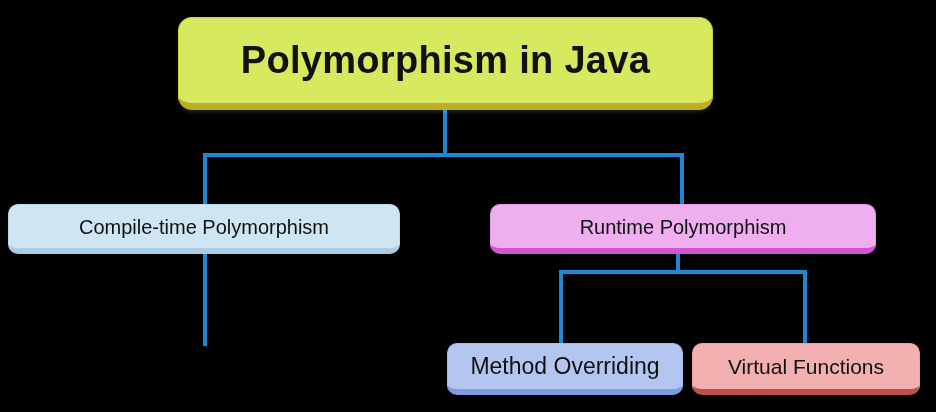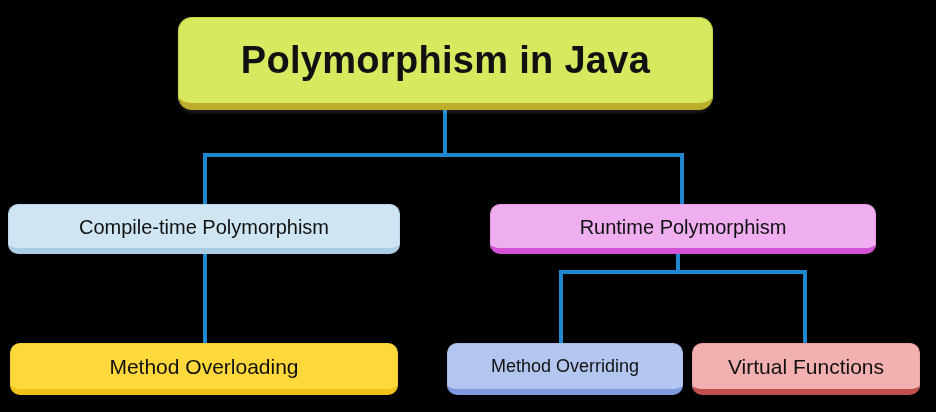--- a/index.html
+++ b/index.html
@@ -91,21 +91,21 @@
     font-size: 21px;
   }
   #node-overriding {
     left: 447px;
     top: 343px;
     width: 236px;
     height: 52px;
     background: #b3c6ef;
     border: 1px solid #a6bcea;
     border-bottom: 6px solid #7f9ade;
-    font-size: 18px;
+    font-size: 23px;
   }
   #node-virtual {
     left: 692px;
     top: 343px;
     width: 228px;
     height: 52px;
     background: #f2b0b0;
     border: 1px solid #eda2a2;
     border-bottom: 6px solid #c0504d;
     font-size: 21px;
@@ -146,23 +146,20 @@
   </div>
 
   <div class="node" id="node-compile">
     <span class="label">Compile-time Polymorphism</span>
   </div>
 
   <div class="node" id="node-runtime">
     <span class="label">Runtime Polymorphism</span>
   </div>
 
-  <div class="node" id="node-overloading">
-    <span class="label">Method Overloading</span>
-  </div>
 
   <div class="node" id="node-overriding">
     <span class="label">Method Overriding</span>
   </div>
 
   <div class="node" id="node-virtual">
     <span class="label">Virtual Functions</span>
   </div>
 
 </div>

